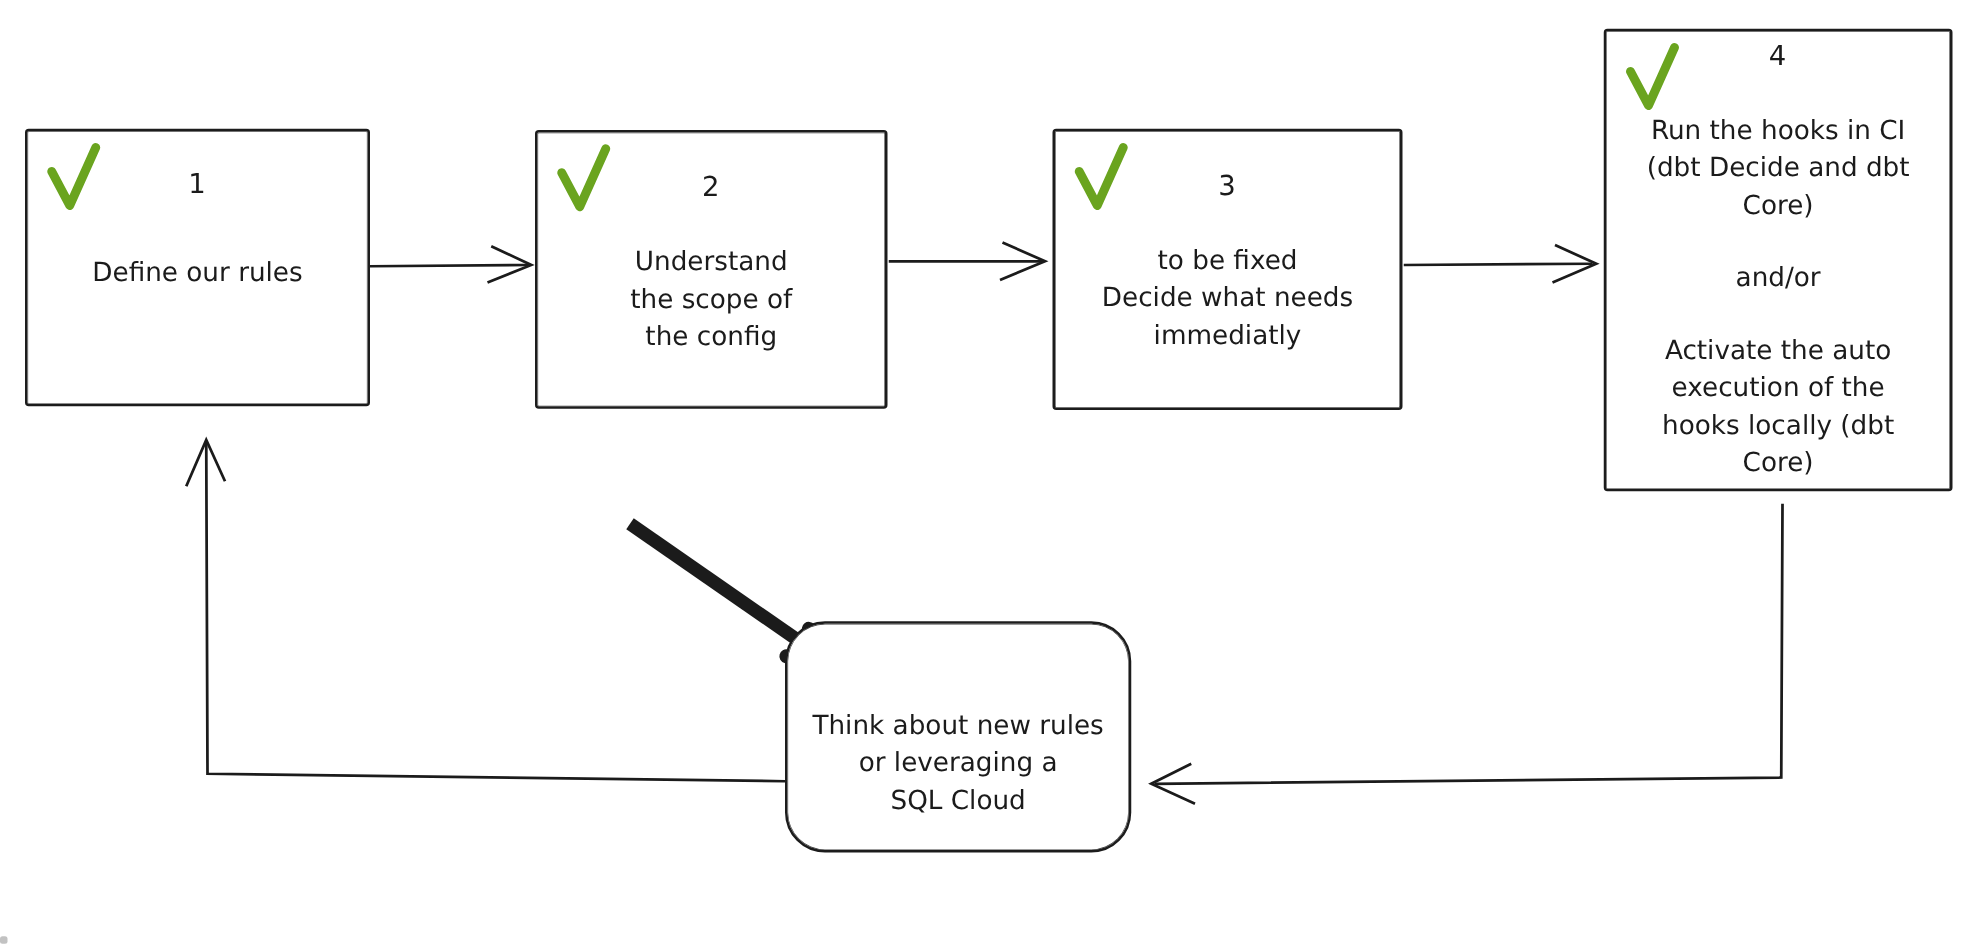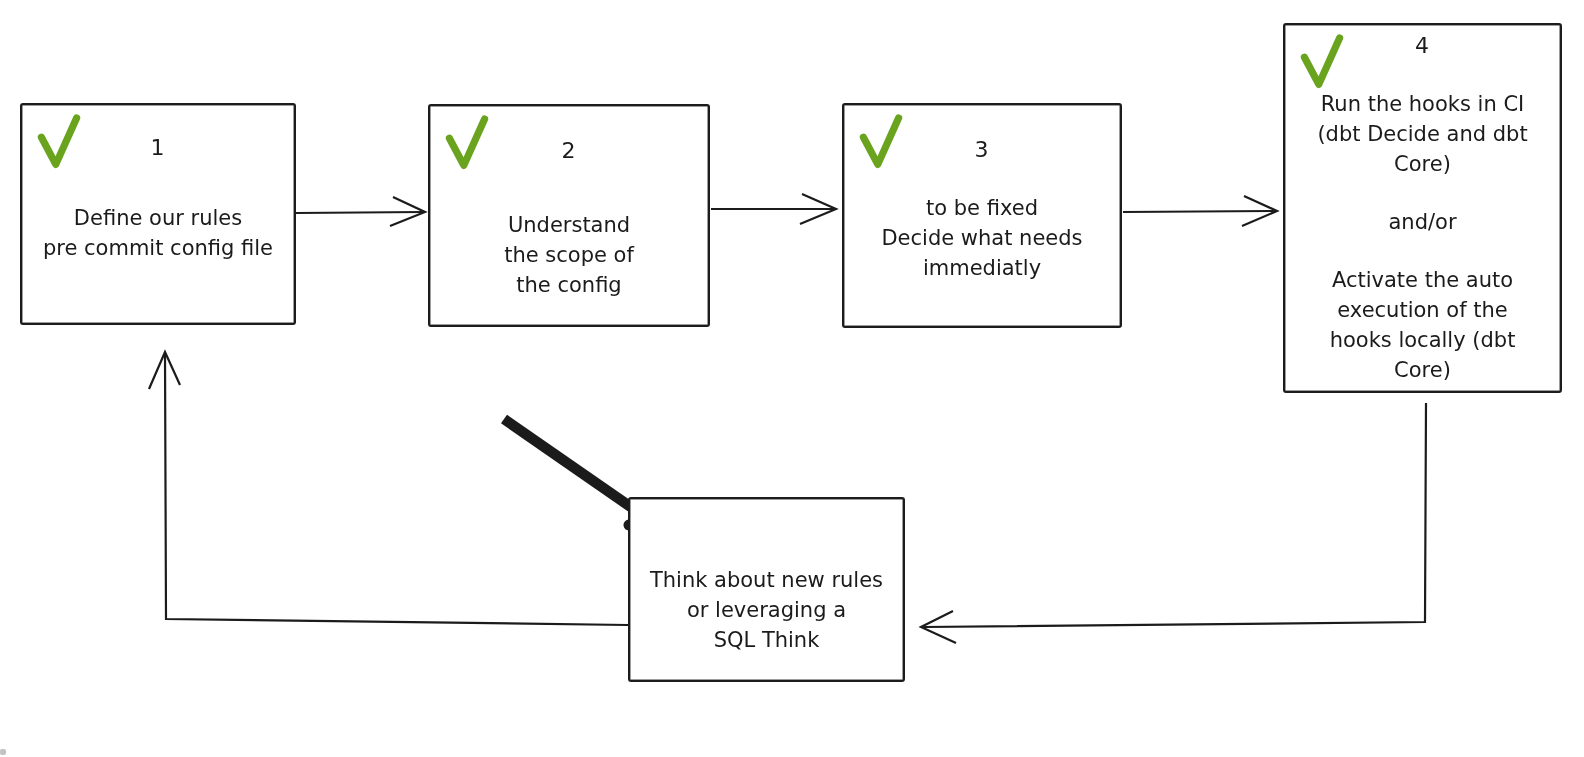--- a/index.html
+++ b/index.html
@@ -124,30 +124,29 @@
     </g>
   </svg>
 
   <div class="node" style="left:20px; top:103px; width:276px; height:222px;">
     <svg class="check" viewBox="0 0 60 72">
       <path d="M8,30 L26,64 L52,6" stroke="#6aa41f"></path>
     </svg>
     <div class="num" style="top:30px;">1</div>
     <div class="body" style="top:98px;">
       <div class="line">Define our rules</div>
-      <div class="line">pre commit config file</div>
     </div>
   </div>
 
   <div class="node" style="left:428px; top:104px; width:282px; height:223px;">
     <svg class="check" viewBox="0 0 60 72">
       <path d="M8,30 L26,64 L52,6" stroke="#6aa41f"></path>
     </svg>
     <div class="num" style="top:32px;">2</div>
-    <div class="body" style="top:104px;text-align:center;">
+    <div class="body" style="top:88px;text-align:center;">
       <div class="line">Understand</div>
       <div class="line">the scope of</div>
       <div class="line">the config</div>
     </div>
   </div>
 
   <div class="node" style="left:842px; top:103px; width:280px; height:225px;">
     <svg class="check" viewBox="0 0 60 72">
       <path d="M8,30 L26,64 L52,6" stroke="#6aa41f"></path>
     </svg>
@@ -171,22 +170,22 @@
       <div class="gap"></div>
       <div class="line">and/or</div>
       <div class="gap"></div>
       <div class="line">Activate the auto</div>
       <div class="line">execution of the</div>
       <div class="line">hooks locally (dbt</div>
       <div class="line">Core)</div>
     </div>
   </div>
 
-  <div class="node" style="left:628px; top:497px; width:277px; height:185px;">
+  <div class="node" style="left:628px; top:497px; width:277px; height:185px;border-radius:32px;">
     <div class="body" style="top:66px;">
       <div class="line">Think about new rules</div>
       <div class="line">or leveraging a</div>
-      <div class="line">SQL Think</div>
+      <div class="line">SQL Cloud</div>
     </div>
   </div>
 
   <div class="corner-artifact"></div>
 </div>
 
 </body></html>

